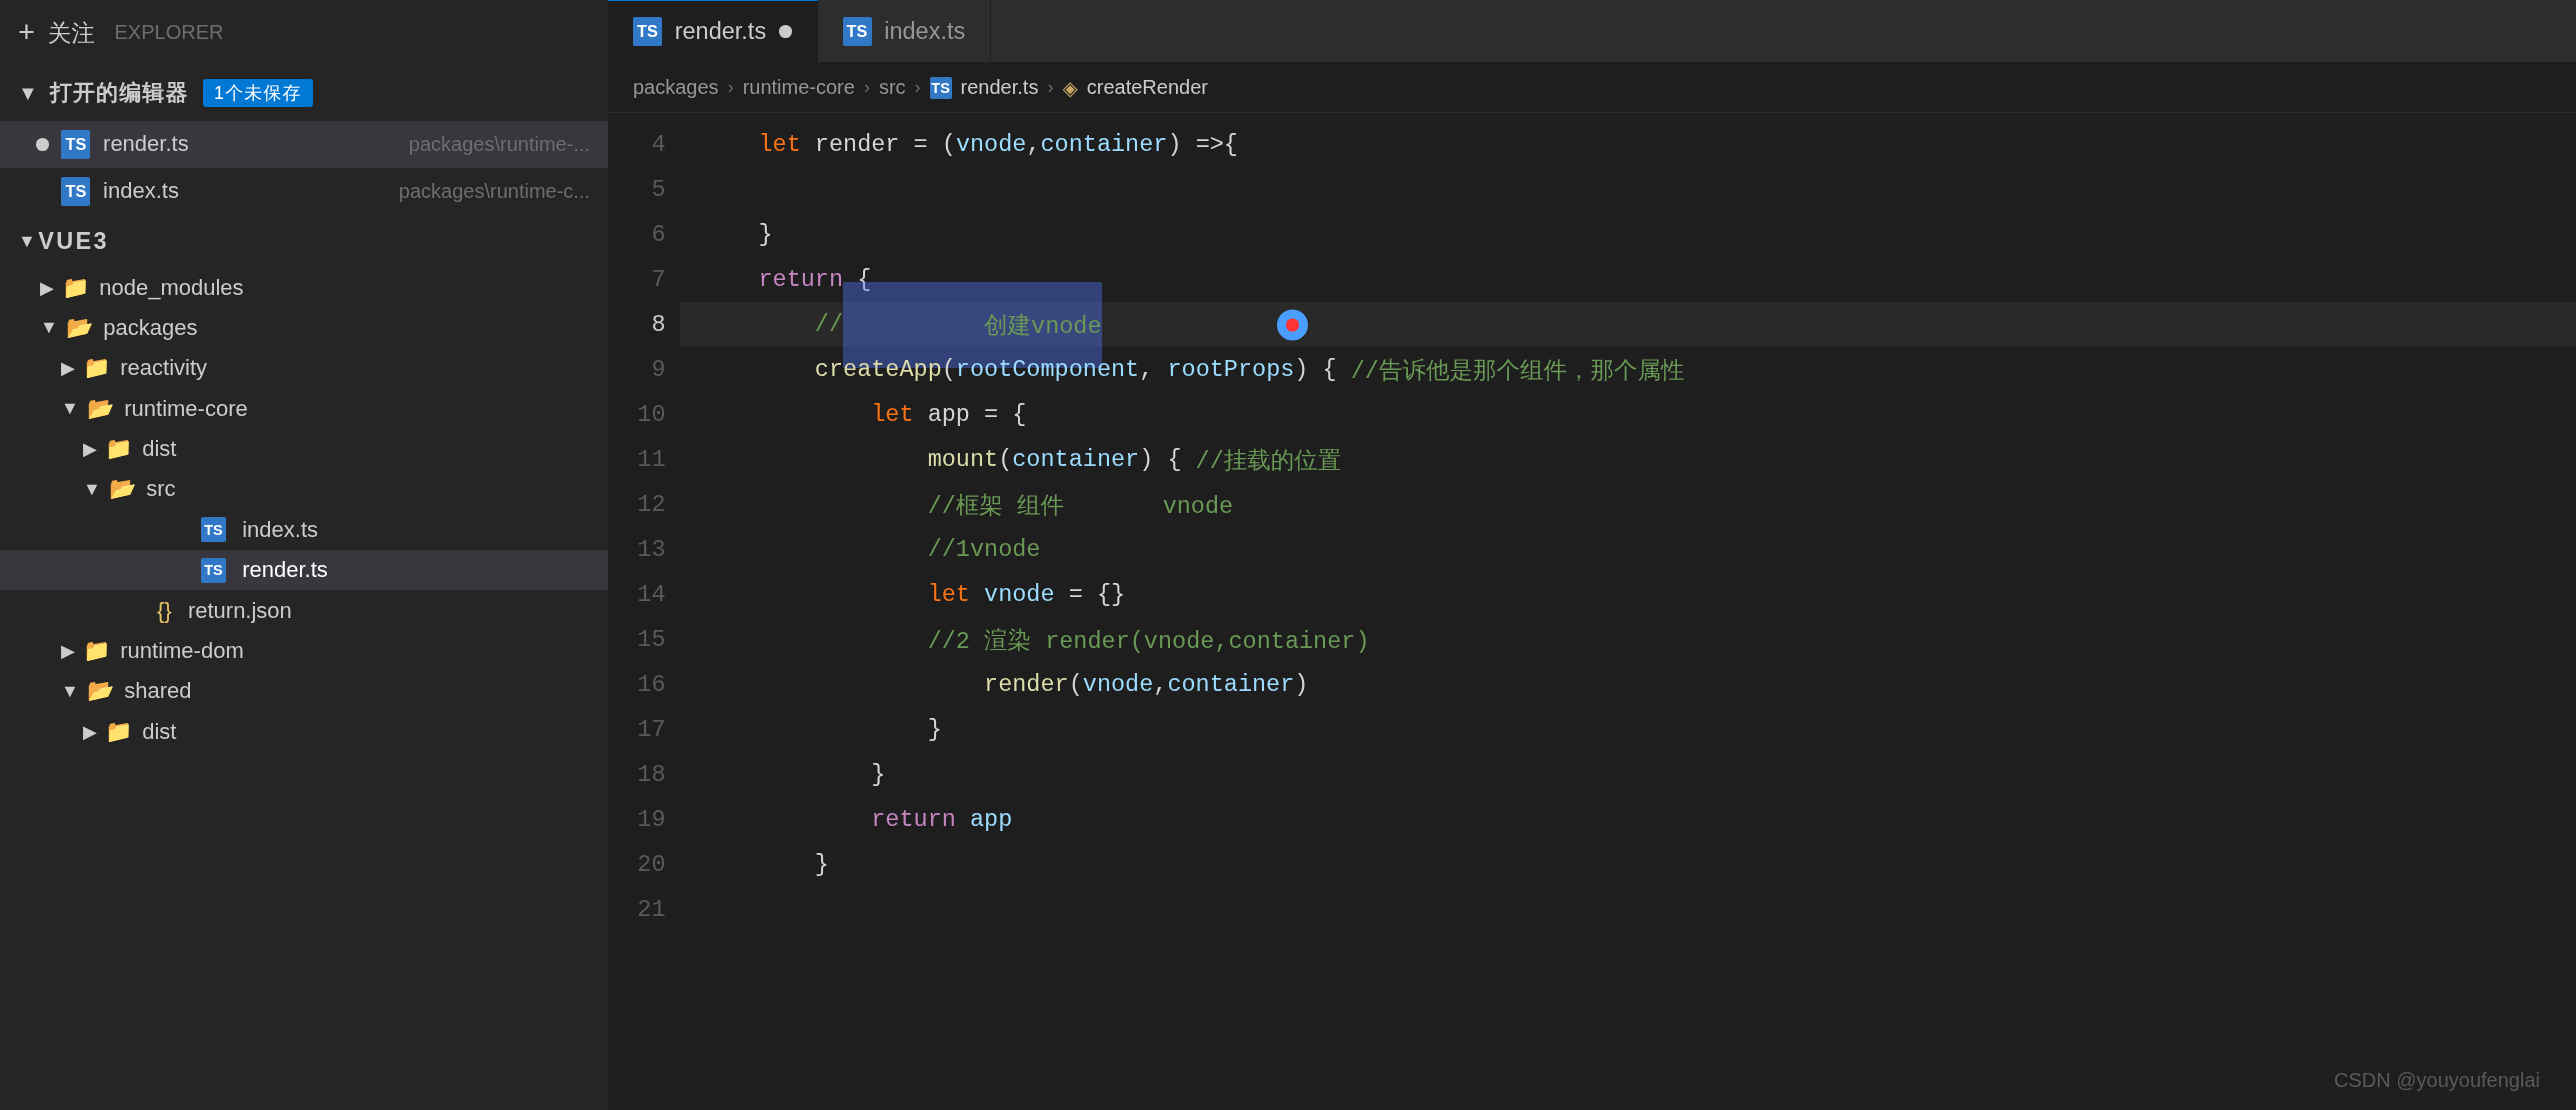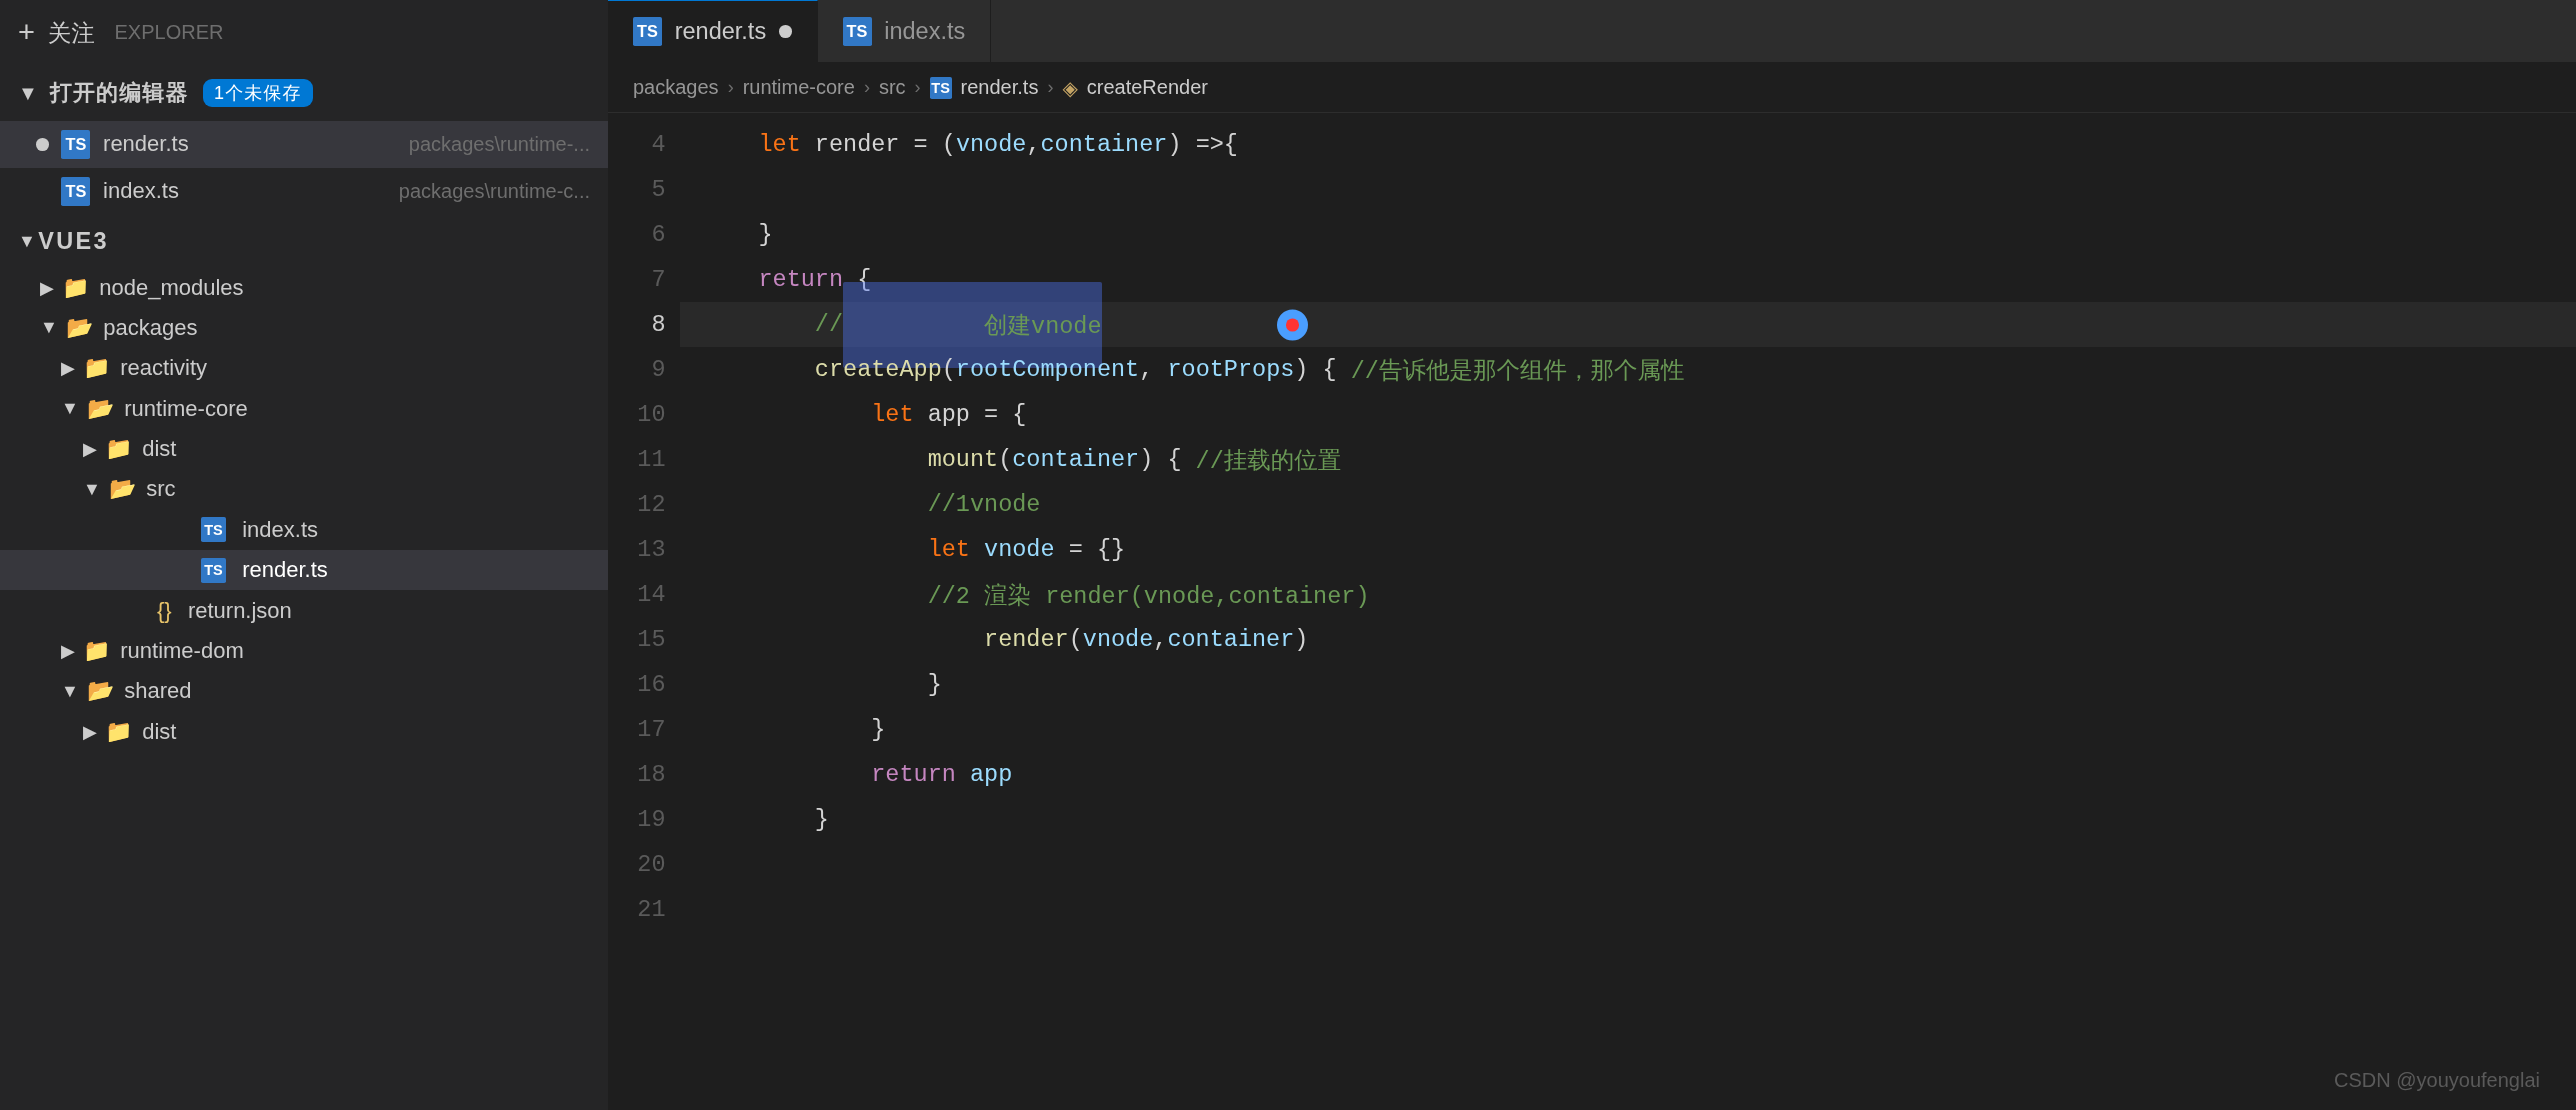--- a/index.html
+++ b/index.html
@@ -53,21 +53,21 @@
       color: #cccccc;
     }
 
     .badge {
       margin-left: 14.5px;
       background: #0078d4;
       color: white;
       font-size: 18px;
       font-family: 'Segoe UI', sans-serif;
       padding: 1.8px 11px;
-      border-radius: 9px;
+      border-radius: 3px;
       font-weight: 400;
     }
 
     .open-editors-section {
       background: #252526;
     }
 
     .file-item {
       display: flex;
       align-items: center;
@@ -535,20 +535,23 @@
       <div class="code-line">
         <span class="plain">                </span>
         <span class="fn">mount</span>
         <span class="plain">(</span>
         <span class="param">container</span>
         <span class="plain">) { </span>
         <span class="comment">//挂载的位置</span>
       </div>
 
 
+      <div class="code-line">
+        <span class="comment">                //框架 组件       vnode</span>
+      </div>
 
       <div class="code-line">
         <span class="comment">                //1vnode</span>
       </div>
 
       <div class="code-line">
         <span class="plain">                </span>
         <span class="kw">let</span>
         <span class="plain"> </span>
         <span class="var">vnode</span>

